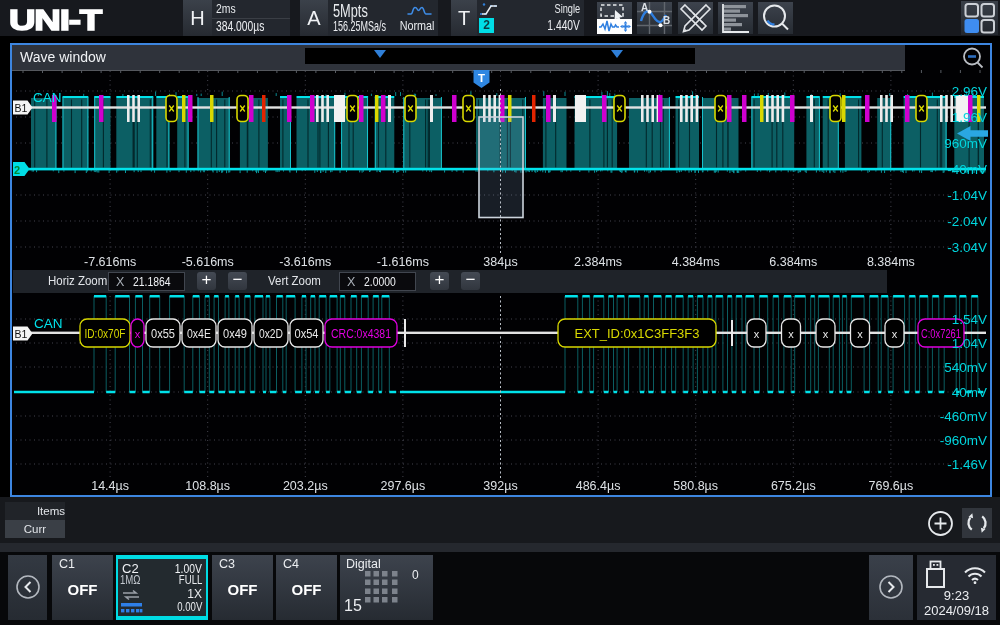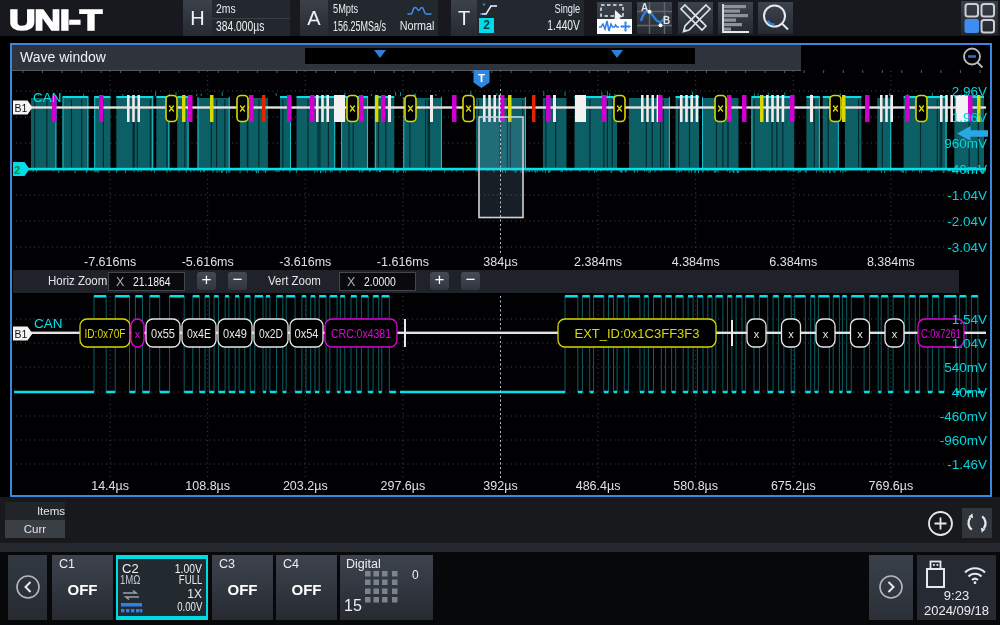--- a/index.html
+++ b/index.html
@@ -28,21 +28,21 @@
 
 <div class="abs grad" style="left:183px;top:0;width:29px;height:36px;text-align:center;line-height:36px;color:#f0f2f5;font-size:20px">H</div>
 <div class="abs" style="left:212px;top:0;width:78px;height:36px;background:#23272e">
   <div class="abs" style="left:4px;top:1px;color:#e8ebee;font-size:13px"><span class="cnd">2ms</span></div>
   <div class="abs" style="left:0;top:17.5px;width:78px;height:1px;background:#3a3e45"></div>
   <div class="abs" style="left:4px;top:18px;color:#eceef1;font-size:14.5px"><span class="c7">384.000µs</span></div>
 </div>
 
 <div class="abs grad" style="left:300px;top:0;width:28px;height:36px;text-align:center;line-height:36px;color:#f0f2f5;font-size:20px">A</div>
 <div class="abs" style="left:328px;top:0;width:110px;height:36px;background:#23272e">
-  <div class="abs" style="left:5px;top:1px;color:#e8ebee;font-size:13px"><span class="c7">5Mpts</span></div>
+  <div class="abs" style="left:5px;top:1px;color:#e8ebee;font-size:18px"><span class="c7">5Mpts</span></div>
   <div class="abs" style="left:5px;top:18px;color:#eceef1;font-size:14.5px"><span class="c6">156.25MSa/s</span></div>
   <div class="abs" style="right:3px;top:18px;color:#e8ebee;font-size:13.5px"><span class="cndr">Normal</span></div>
   <svg class="abs" style="right:6px;top:4px" width="25" height="12" viewBox="0 0 25 12">
     <path d="M1 10h3c2 0 1.5-6.5 4-6.5s2 3 3.5 3 1.5-3 3.5-3 2 6.5 4 6.5h5" stroke="#3e8de8" stroke-width="1.5" fill="none" stroke-linecap="round"></path>
   </svg>
 </div>
 
 <div class="abs grad" style="left:451px;top:0;width:26px;height:36px;text-align:center;line-height:36px;color:#f0f2f5;font-size:20px">T</div>
 <div class="abs" style="left:477px;top:0;width:107px;height:36px;background:#23272e">
   <svg class="abs" style="left:3px;top:3px" width="18" height="14" viewBox="0 0 18 14">
@@ -113,21 +113,21 @@
     <rect x="20.5" y="3" width="12.5" height="12.5" rx="2.5" fill="none" stroke="#ccd0d6" stroke-width="2"></rect>
     <rect x="3.5" y="18" width="14.5" height="14" rx="2.5" fill="#3f8df0"></rect>
     <rect x="20.5" y="19" width="12.5" height="12.5" rx="2.5" fill="none" stroke="#ccd0d6" stroke-width="2"></rect>
   </svg>
 </div>
 
 <div class="abs" style="left:0;top:36px;width:1000px;height:7px;background:#000"></div>
 
 <div class="abs" style="left:10px;top:43px;width:982px;height:454px;border:2.5px solid #3d86e0;background:#010103">
 
-  <div class="abs" style="left:0;top:0;width:789px;height:26px;background:#2f333b;border-bottom:1px solid #55585e">
+  <div class="abs" style="left:0;top:0;width:893px;height:26px;background:#2f333b;border-bottom:1px solid #55585e">
     <div class="abs" style="left:8px;top:4px;color:#f0f2f5;font-size:14px">Wave window</div>
     <div class="abs" style="left:293px;top:3px;width:390px;height:16px;background:#000">
       <div class="abs" style="left:69px;top:2px;width:0;height:0;border-left:6.5px solid transparent;border-right:6.5px solid transparent;border-top:8px solid #2f7fd8"></div>
       <div class="abs" style="left:306px;top:2px;width:0;height:0;border-left:6.5px solid transparent;border-right:6.5px solid transparent;border-top:8px solid #2f7fd8"></div>
     </div>
     <svg class="abs" style="left:948px;top:1px" width="26" height="25" viewBox="0 0 26 25">
       <circle cx="12" cy="10.5" r="8" stroke="#b9bdc3" stroke-width="1.8" fill="none"></circle>
       <path d="M8 10.5h8" stroke="#2e6fc0" stroke-width="2.6"></path>
       <path d="M17.5 16.5l5 5" stroke="#b9bdc3" stroke-width="1.8"></path>
     </svg>
@@ -288,21 +288,21 @@
       <text x="207.7" y="265.5" font-size="12.5" fill="#dde1e5" text-anchor="middle">-5.616ms</text>
       <text x="305.3" y="265.5" font-size="12.5" fill="#dde1e5" text-anchor="middle">-3.616ms</text>
       <text x="402.9" y="265.5" font-size="12.5" fill="#dde1e5" text-anchor="middle">-1.616ms</text>
       <text x="500.5" y="265.5" font-size="12.5" fill="#dde1e5" text-anchor="middle">384µs</text>
       <text x="598.1" y="265.5" font-size="12.5" fill="#dde1e5" text-anchor="middle">2.384ms</text>
       <text x="695.7" y="265.5" font-size="12.5" fill="#dde1e5" text-anchor="middle">4.384ms</text>
       <text x="793.3" y="265.5" font-size="12.5" fill="#dde1e5" text-anchor="middle">6.384ms</text>
       <text x="890.9" y="265.5" font-size="12.5" fill="#dde1e5" text-anchor="middle">8.384ms</text>
     </svg>
 
-<div class="abs" style="left:13px;top:270px;width:946px;height:23px;background:#1f2329;color:#e2e5e9;font-size:13.5px">
+<div class="abs" style="left:13px;top:270px;width:874px;height:23px;background:#1f2329;color:#e2e5e9;font-size:13.5px">
   <div class="abs" style="left:35px;top:3px"><span style="display:inline-block;transform:scaleX(0.85);transform-origin:0 0;white-space:nowrap">Horiz Zoom</span></div>
   <div class="abs" style="left:95px;top:1.5px;width:77px;height:19px;background:#0a0a0d;border:1px solid #41464f">
     <span style="position:absolute;left:7px;top:2px;color:#aab0b8;font-size:12.5px">X</span>
     <span style="position:absolute;left:24px;top:1.5px;color:#f0f2f5;font-size:13px"><span class="cnd">21.1864</span></span>
   </div>
   <div class="abs pgrad" style="left:184px;top:2px;width:19px;height:18px;border-radius:3px;text-align:center;line-height:16px;font-size:17px;color:#fff">+</div>
   <div class="abs pgrad" style="left:215px;top:2px;width:19px;height:18px;border-radius:3px;text-align:center;line-height:15px;font-size:17px;color:#fff">−</div>
   <div class="abs" style="left:255px;top:3px"><span style="display:inline-block;transform:scaleX(0.85);transform-origin:0 0;white-space:nowrap">Vert Zoom</span></div>
   <div class="abs" style="left:326px;top:1.5px;width:77px;height:19px;background:#0a0a0d;border:1px solid #41464f">
     <span style="position:absolute;left:7px;top:2px;color:#aab0b8;font-size:12.5px">X</span>

